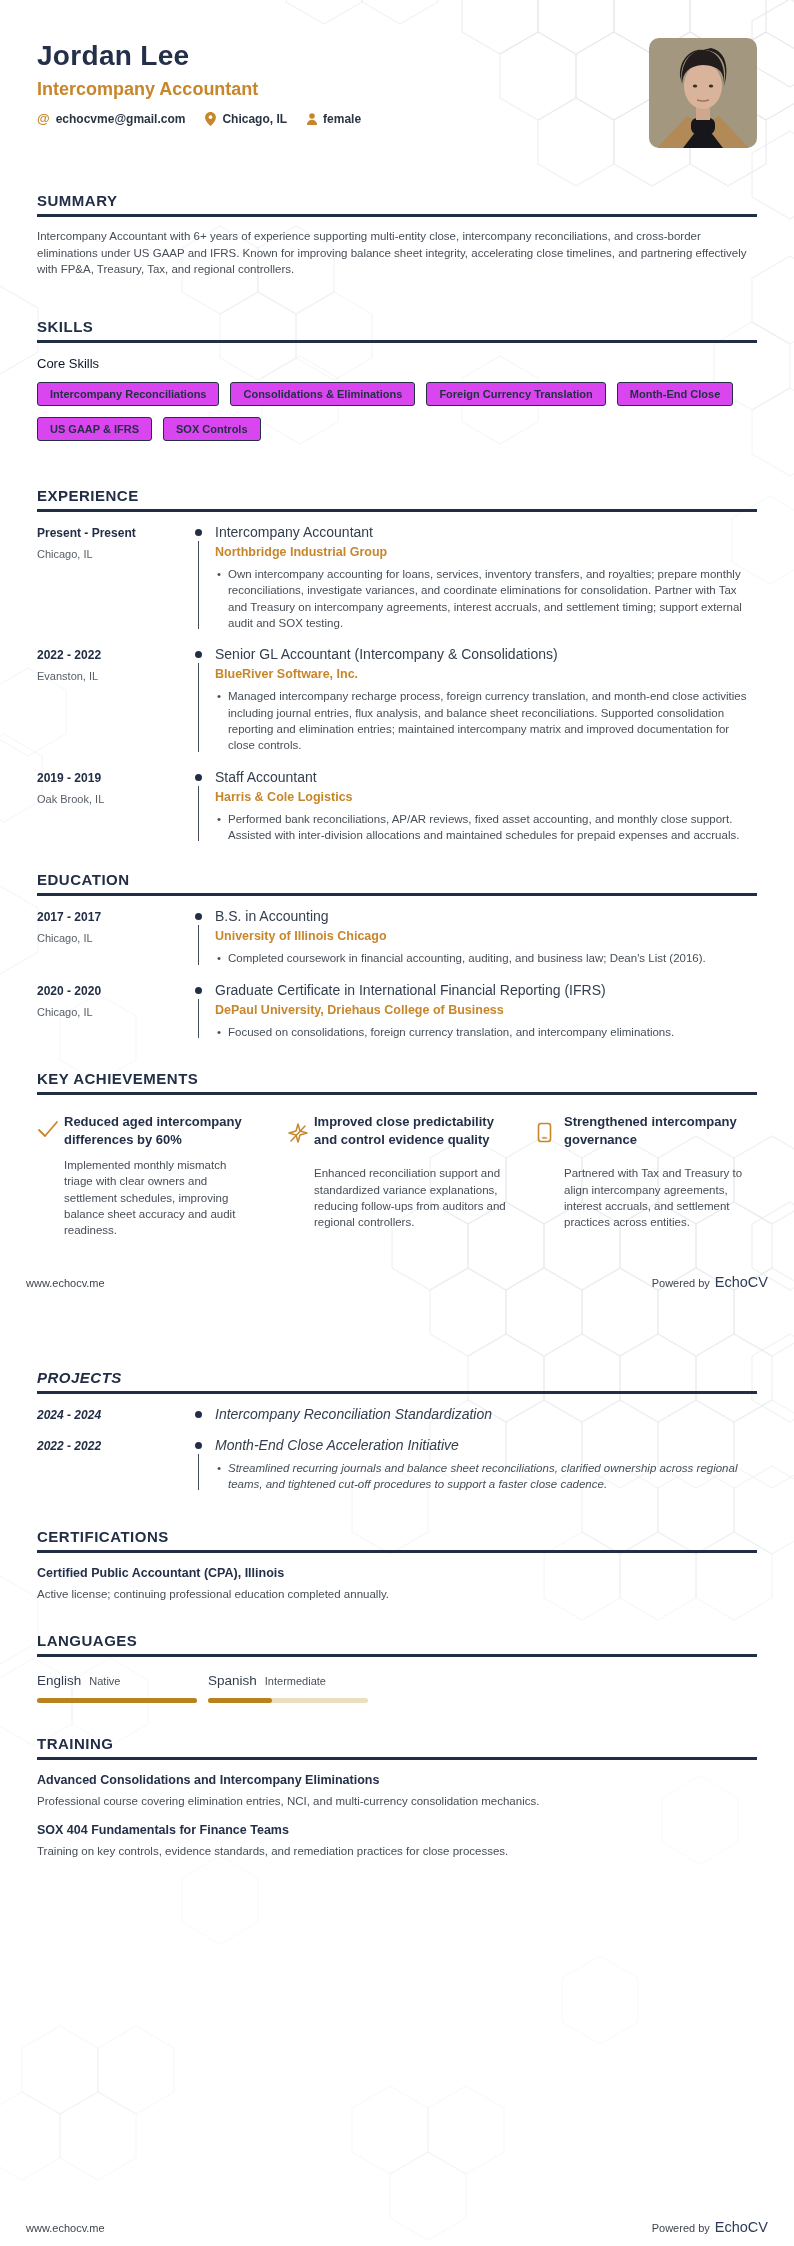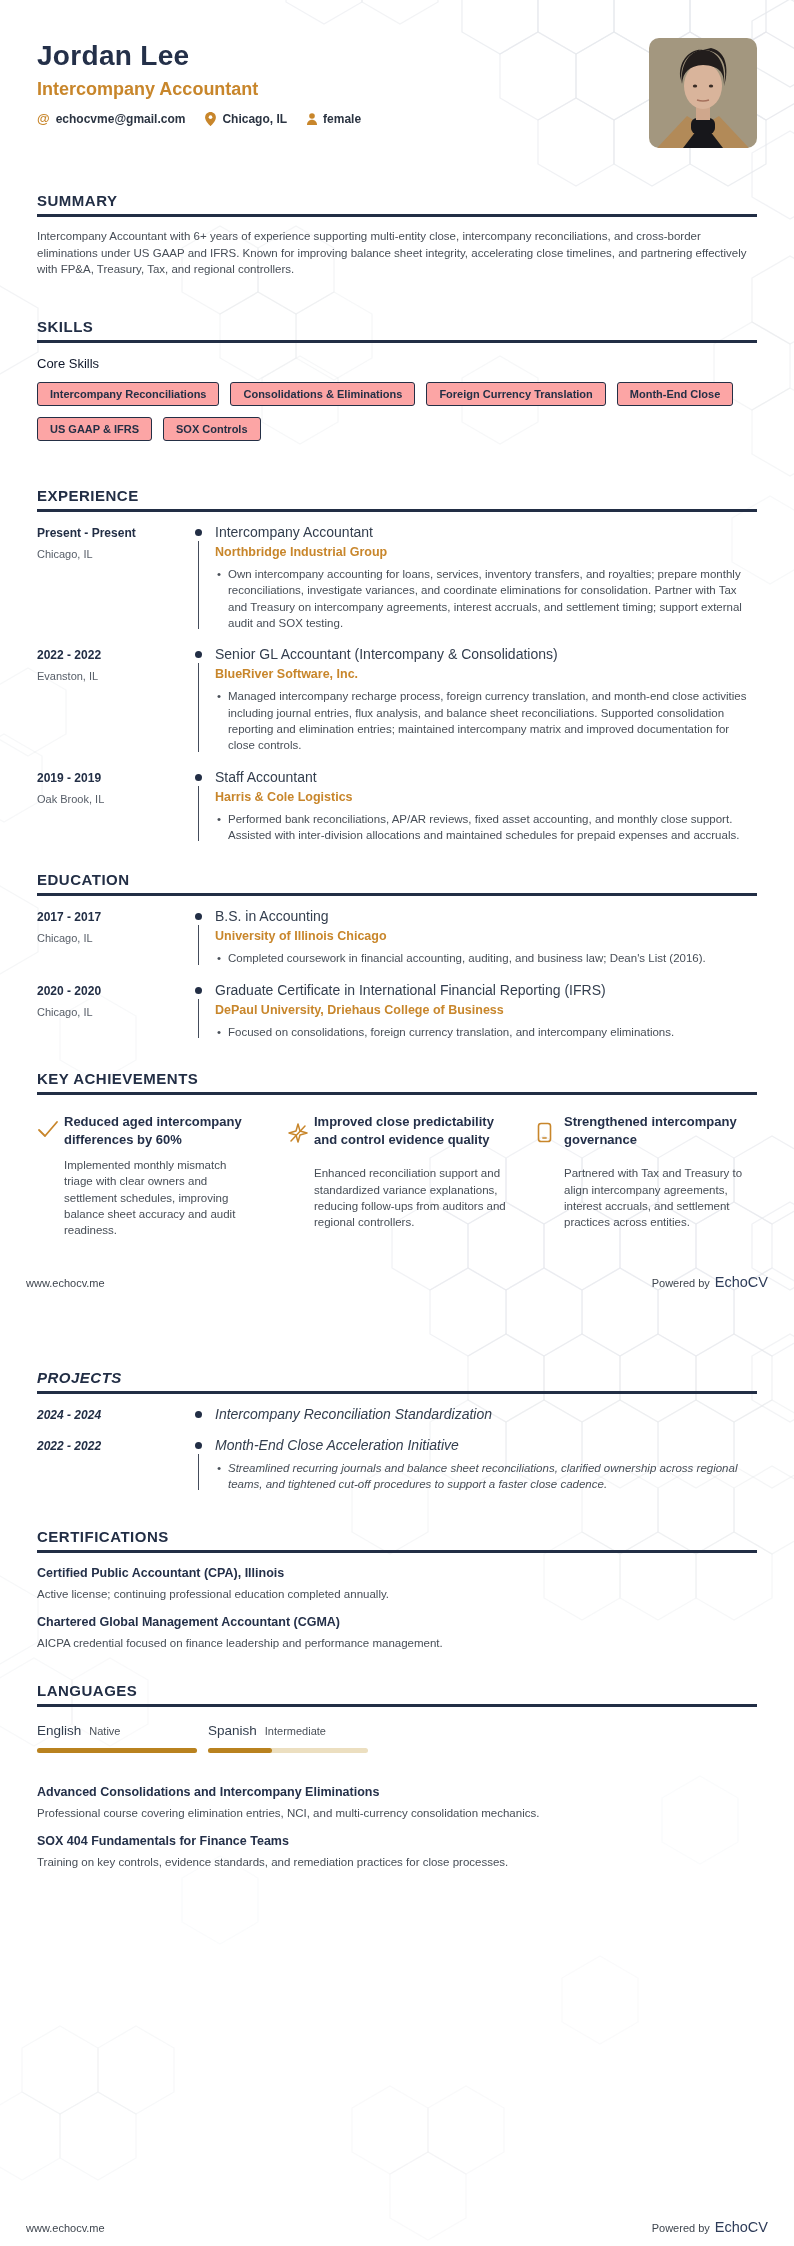--- a/index.html
+++ b/index.html
@@ -25,21 +25,21 @@
   .sec-h {
     font-size:15px; font-weight:800; color:#222e45; letter-spacing:.5px;
     border-bottom:3px solid #222e45; padding-bottom:5px;
   }
   .sec-summary { margin-top:44px; }
   .summary-text { margin-top:11px; font-size:11.5px; line-height:1.45; color:#474e57; }
 
   .group-label { margin:13px 0 11px; font-size:13px; color:#0f172a; }
   .chips { display:flex; flex-wrap:wrap; gap:11px; }
   .chip { border:1.5px solid #242f45; border-radius:3px; padding:5px 12px;
-          font-size:11px; font-weight:700; color:#242f45; background:#fca5a5; }
+          font-size:11px; font-weight:700; color:#242f45; background:#d946ef; }
 
   
   .entries { margin-top:12px; }
   .entry { display:grid; grid-template-columns:158px 20px 1fr; margin-bottom:15px; }
   .dates { font-size:12px; font-weight:700; color:#222e45; padding-top:2px; }
   .loc { font-size:11px; color:#565d67; margin-top:8px; }
   .marker { position:relative; }
   .marker::before { content:""; position:absolute; left:0; top:5px; width:7px; height:7px;
                     border-radius:50%; background:#222e45; }
   .marker::after { content:""; position:absolute; left:3px; top:17px; bottom:2px; width:1px; background:#444c5b; }
@@ -393,24 +393,20 @@
 
     </div>
   </div>
 
   <div class="sec sec-certs">
     <div class="sec-h">CERTIFICATIONS</div>
     <div class="item">
       <div class="item-title">Certified Public Accountant (CPA), Illinois</div>
       <div class="item-desc">Active license; continuing professional education completed annually.</div>
     </div>
-    <div class="item">
-      <div class="item-title">Chartered Global Management Accountant (CGMA)</div>
-      <div class="item-desc">AICPA credential focused on finance leadership and performance management.</div>
-    </div>
   </div>
 
   <div class="sec" style="margin-top:30px">
     <div class="sec-h">LANGUAGES</div>
     <div class="lang-grid">
       <div>
         <span class="lang-name">English</span><span class="lang-level">Native</span>
         <div class="bar">
             <div class="bar-fill" style="width: 100%;"></div>
           </div>
@@ -418,20 +414,21 @@
       <div>
         <span class="lang-name">Spanish</span><span class="lang-level">Intermediate</span>
         <div class="bar">
             <div class="bar-fill" style="width: 40%;"></div>
           </div>
       </div>
     </div>
   </div>
 
   <div class="sec" style="margin-top:32px">
+    <div class="sec-h">TRAINING</div>
     <div class="item">
       <div class="item-title">Advanced Consolidations and Intercompany Eliminations</div>
       <div class="item-desc">Professional course covering elimination entries, NCI, and multi-currency consolidation mechanics.</div>
     </div>
     <div class="item">
       <div class="item-title">SOX 404 Fundamentals for Finance Teams</div>
       <div class="item-desc">Training on key controls, evidence standards, and remediation practices for close processes.</div>
     </div>
   </div>
 

